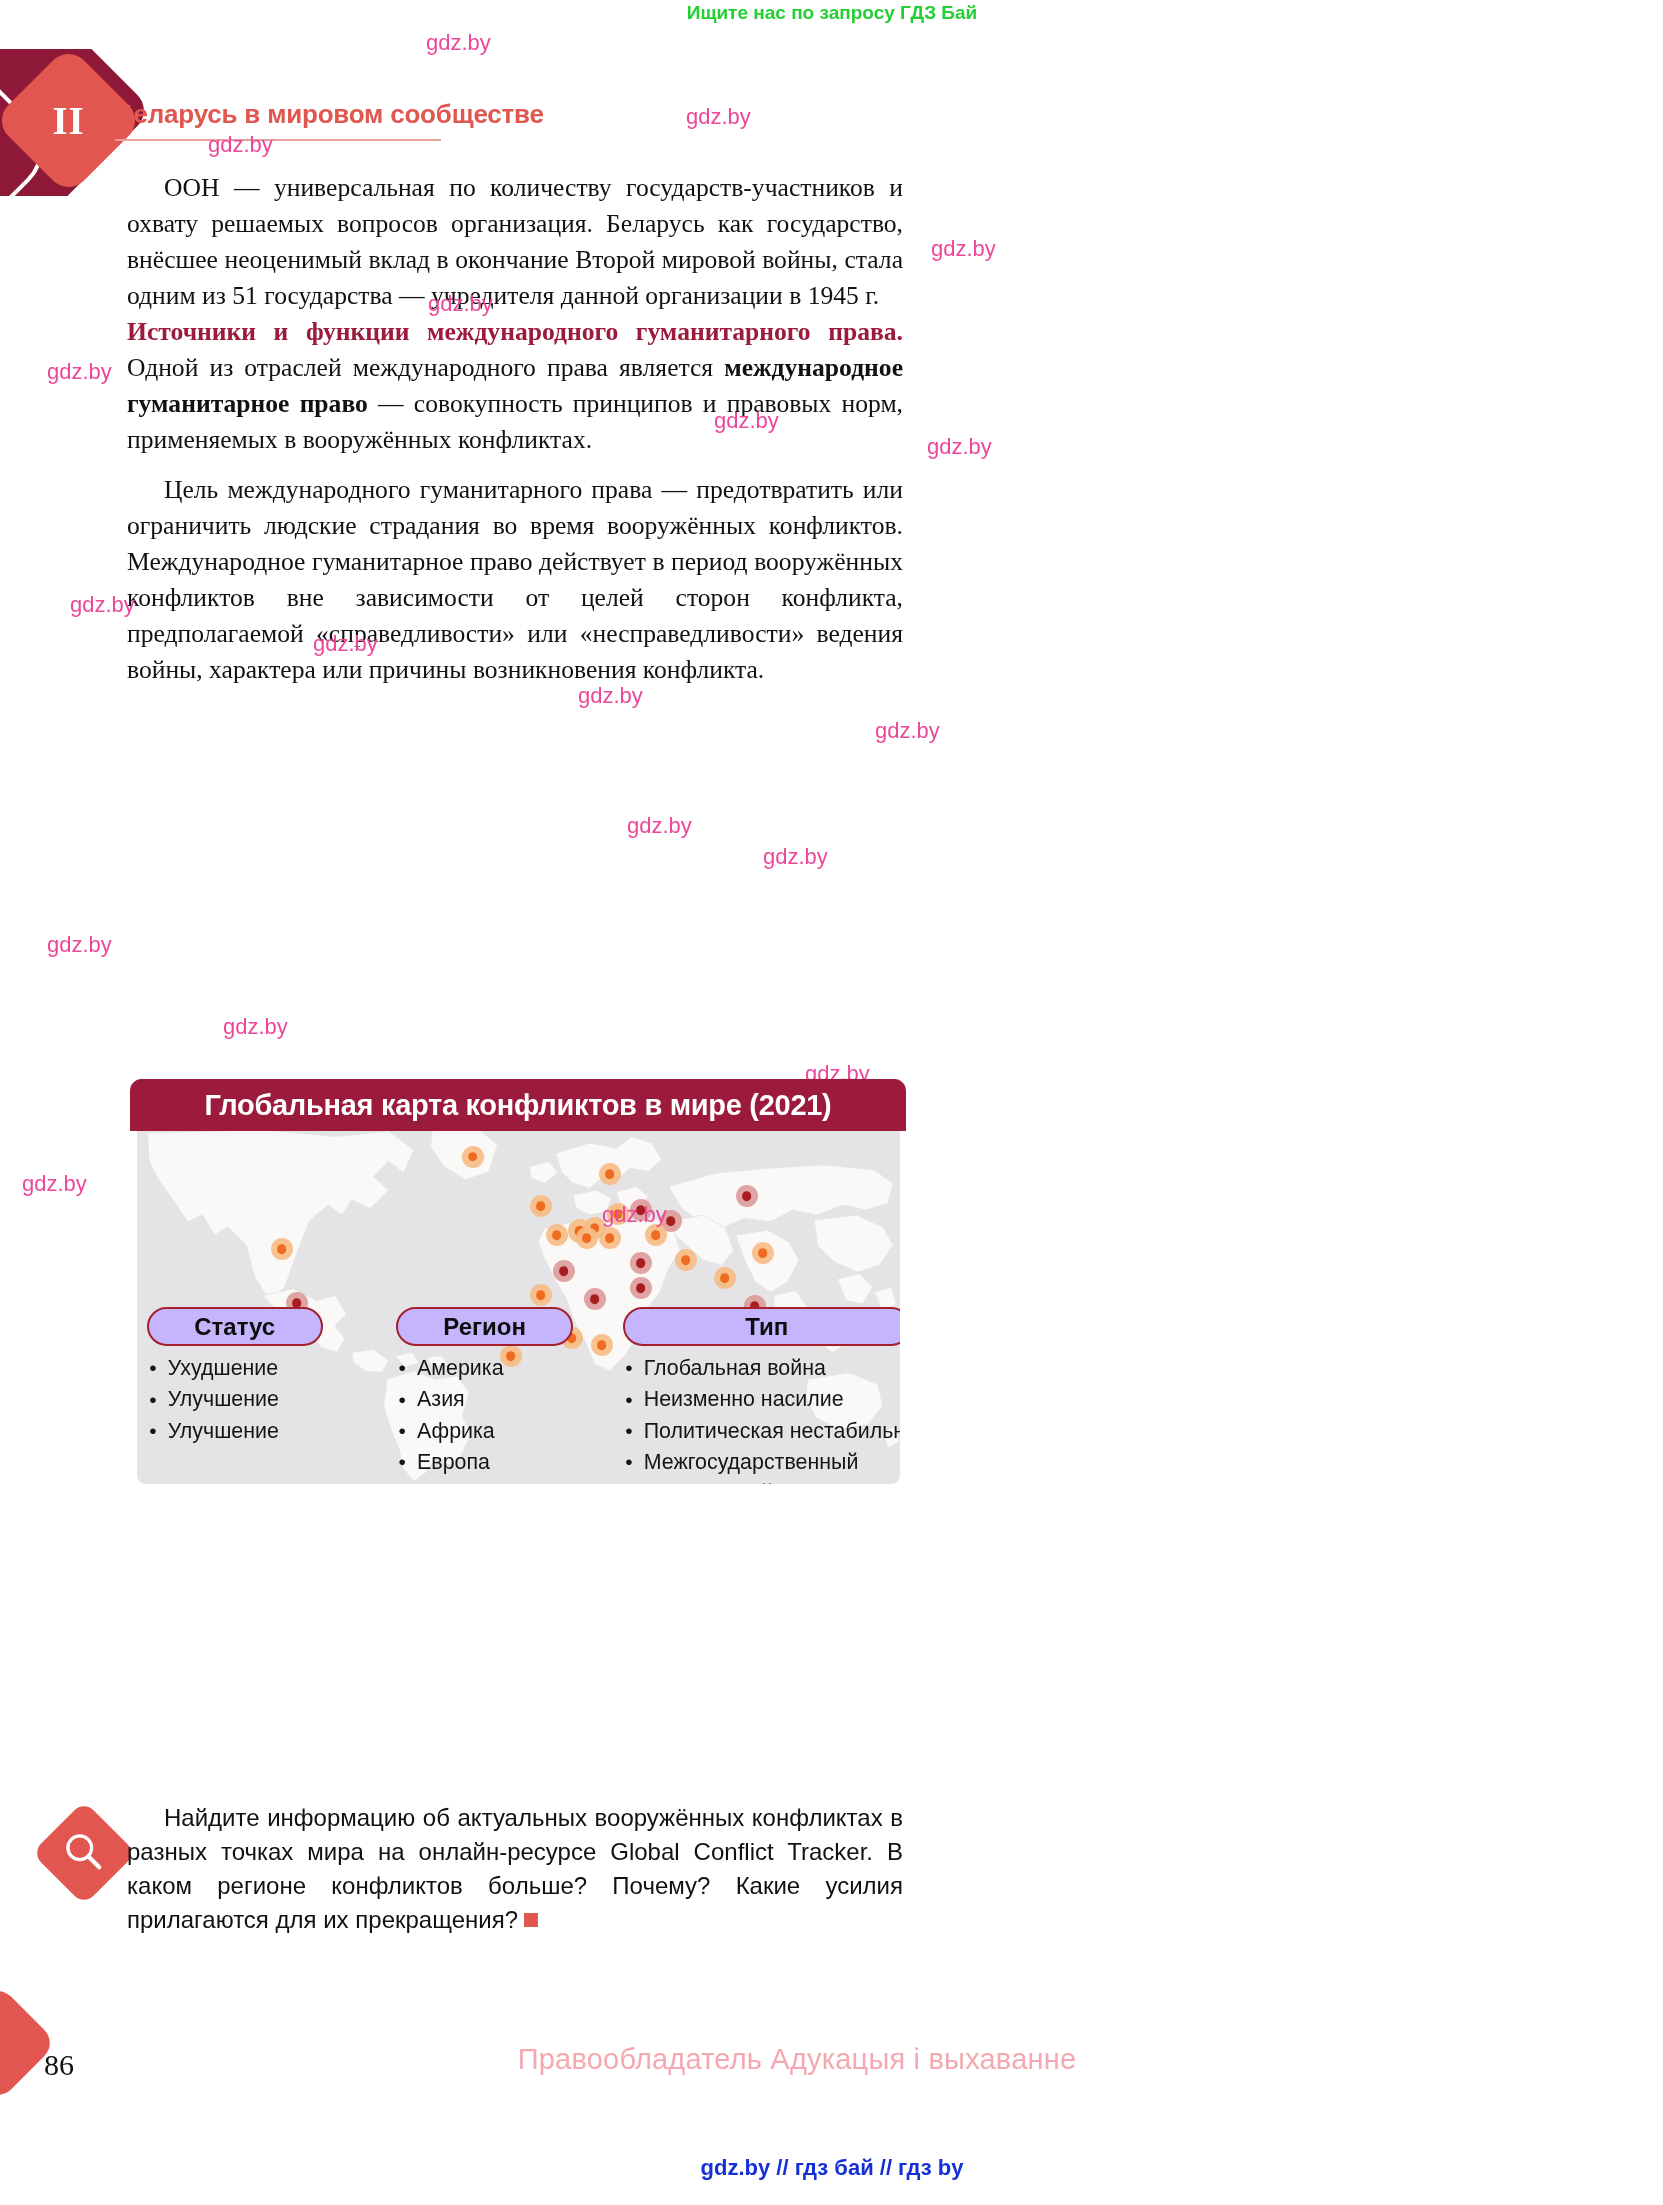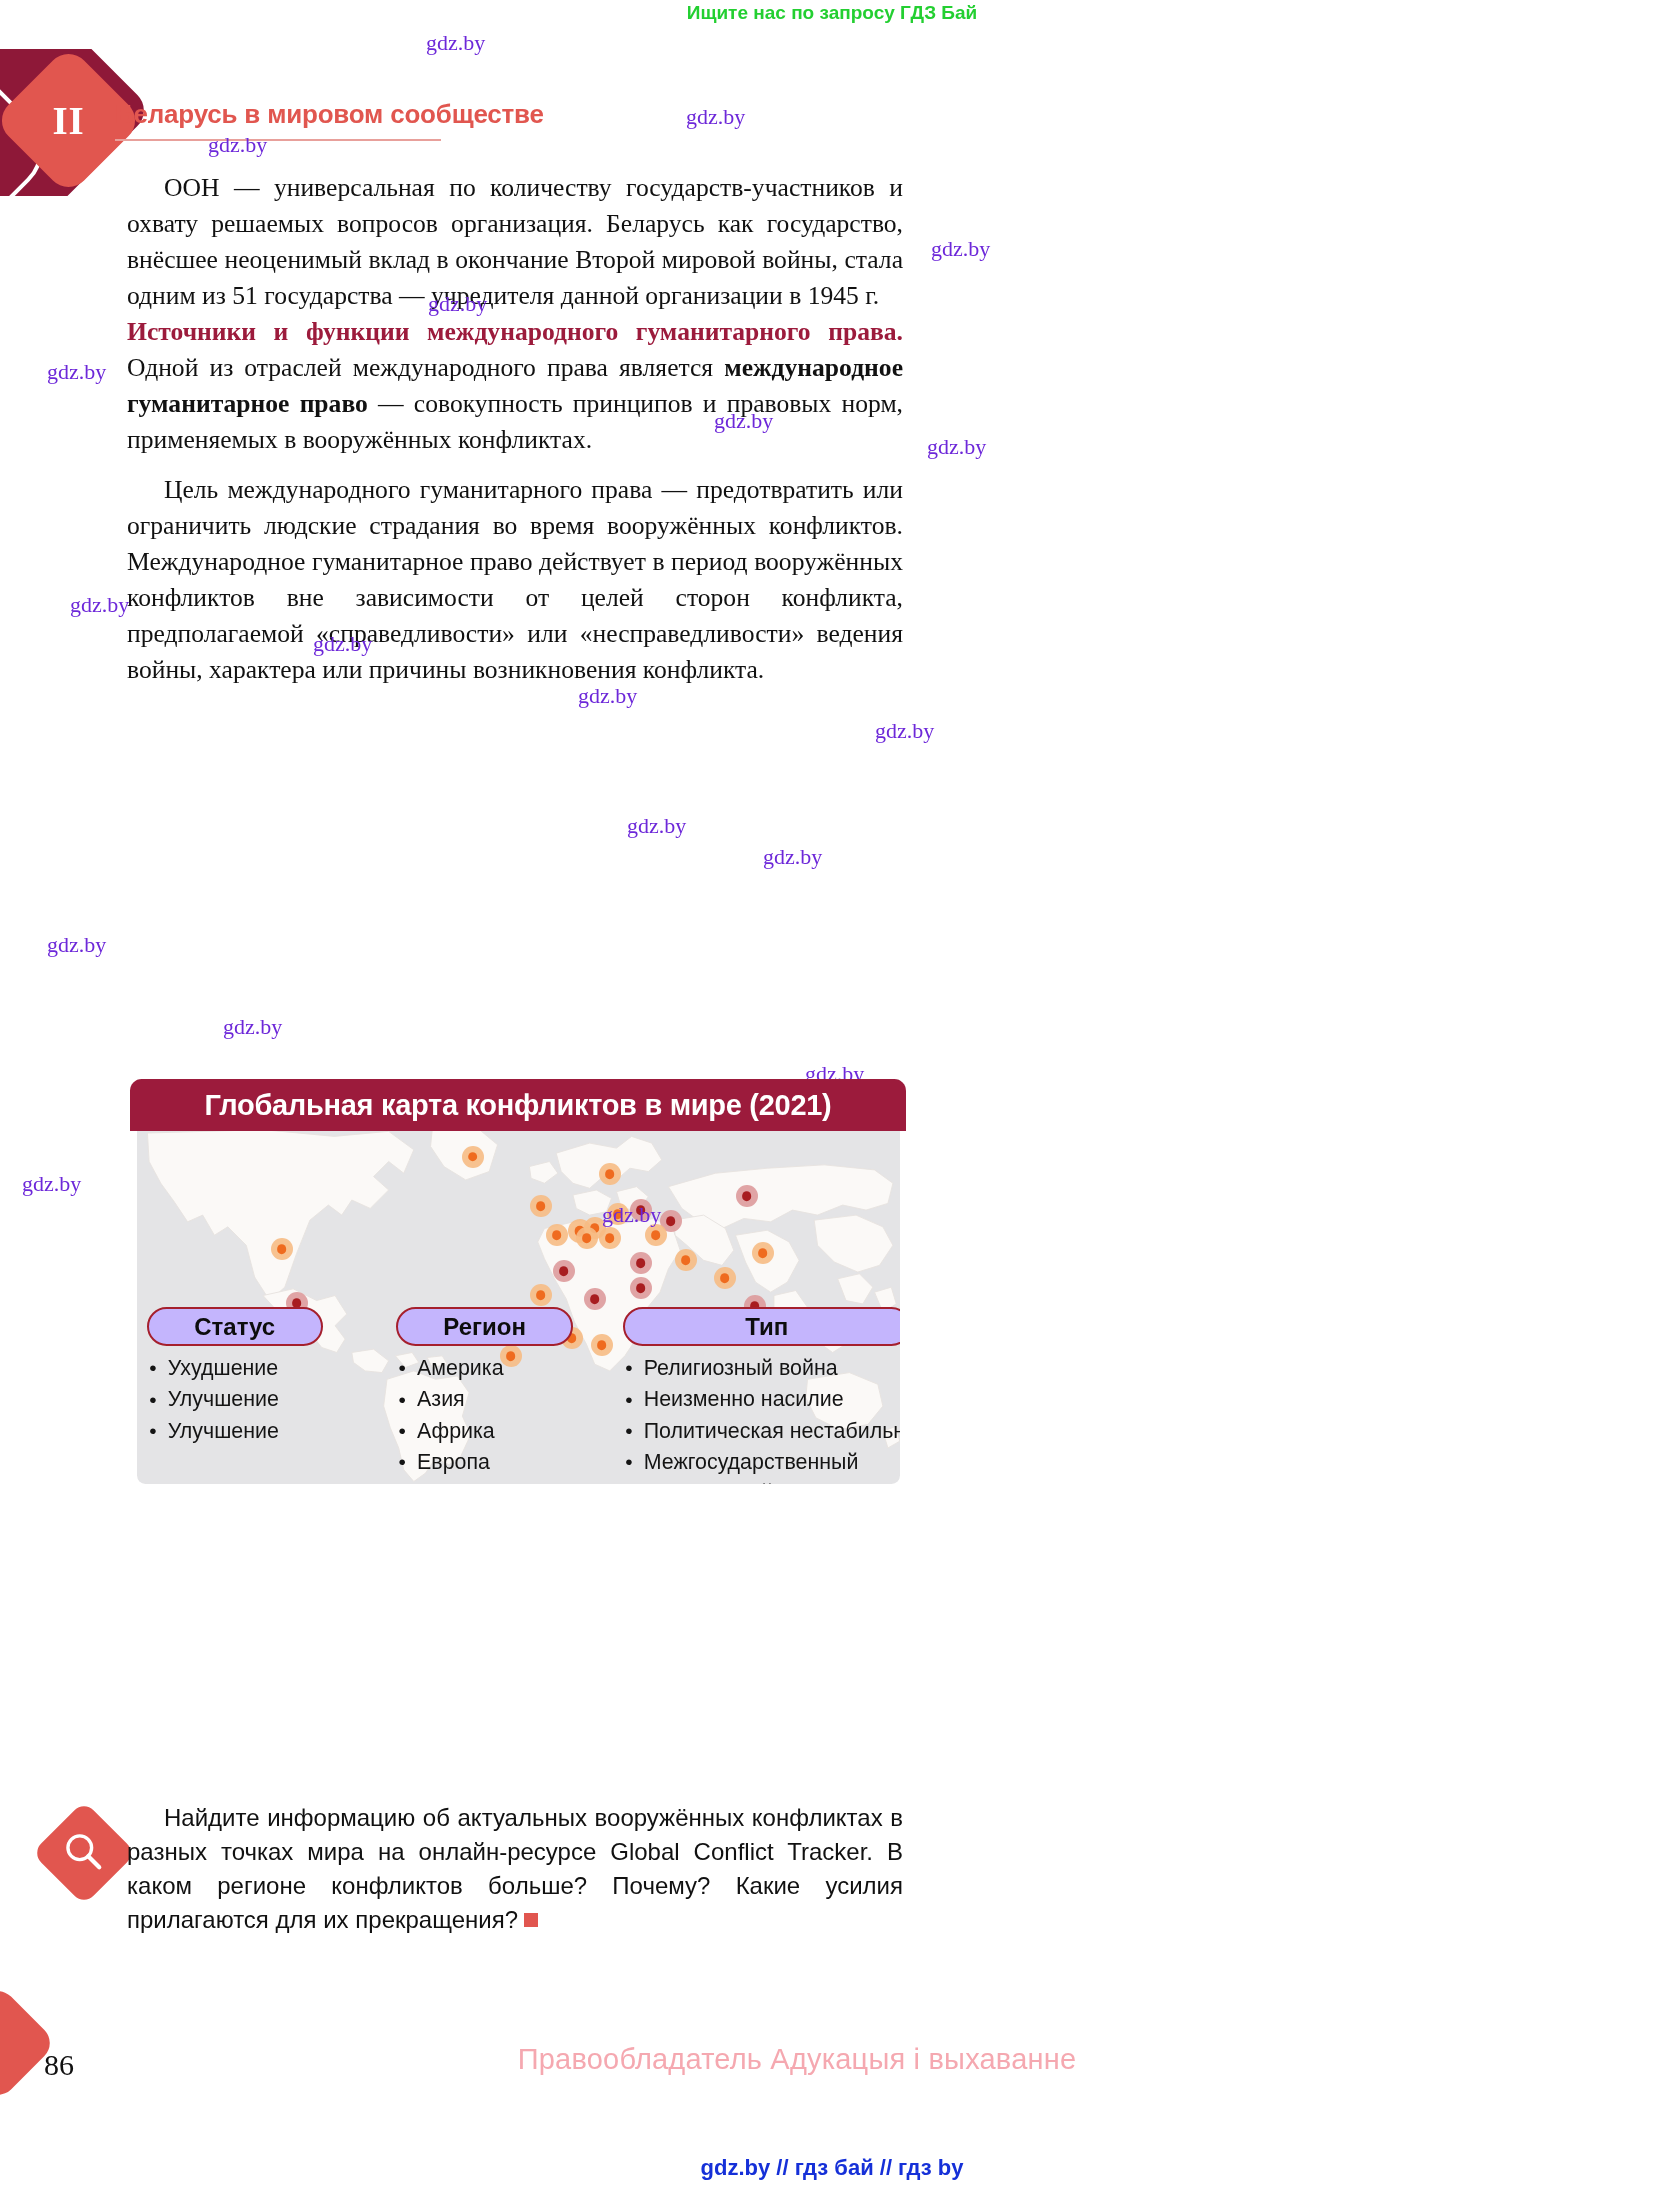--- a/index.html
+++ b/index.html
@@ -163,22 +163,22 @@
     color:#1530d8;font-weight:600;
   }
   .top-promo{
     position:absolute;left:0;top:1.7px;width:1664px;text-align:center;
     font-family:"Liberation Sans", sans-serif;font-size:19px;
     color:#23cf31;font-weight:700;
   }
 
   
   .wm{
-    position:absolute;font-family:Liberation Serif, serif;
-    font-size:22px;color:#6d28d9;white-space:nowrap;
+    position:absolute;font-family:Liberation Sans, sans-serif;
+    font-size:22px;color:#ec4899;white-space:nowrap;
     pointer-events:none;
   }
 </style>
 </head>
 <body>
 
 <div class="top-promo">Ищите нас по запросу ГДЗ Бай</div>
 
 <div class="chapter-mark">
   <div class="bgsq"></div>
@@ -375,21 +375,21 @@
           <li>Азия</li>
           <li>Африка</li>
           <li>Европа</li>
           <li>Океания</li>
         </ul>
       </div>
 
       <div class="legcol c3">
         <div class="pill p3">Тип</div>
         <ul class="leglist">
-          <li>Религиозный война</li>
+          <li>Глобальная война</li>
           <li>Неизменно насилие</li>
           <li>Политическая нестабильность</li>
           <li>Межгосударственный</li>
           <li>Религиозный</li>
         </ul>
       </div>
 
     </div>
   </div>
 </div>

